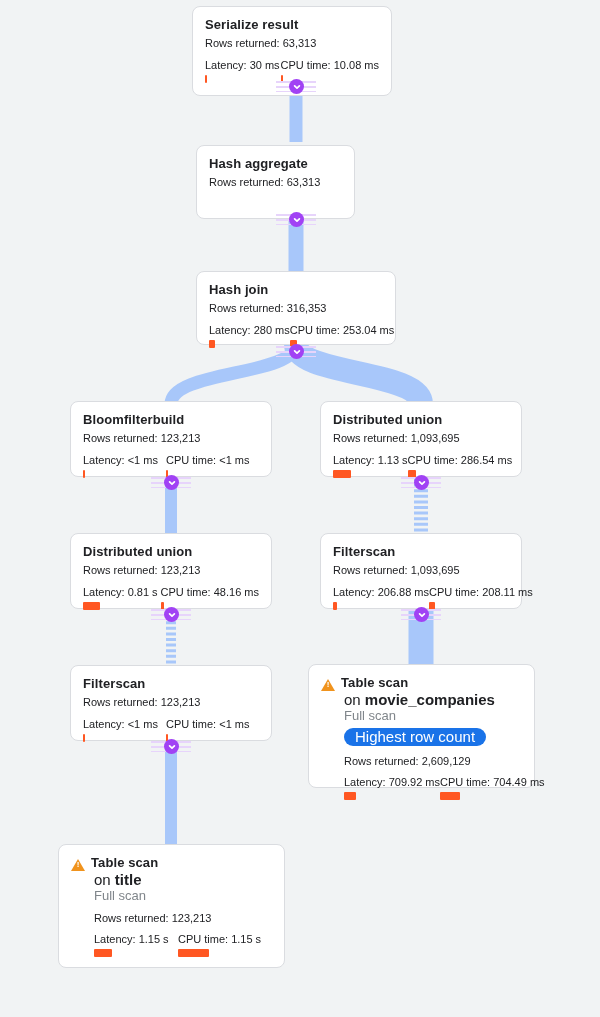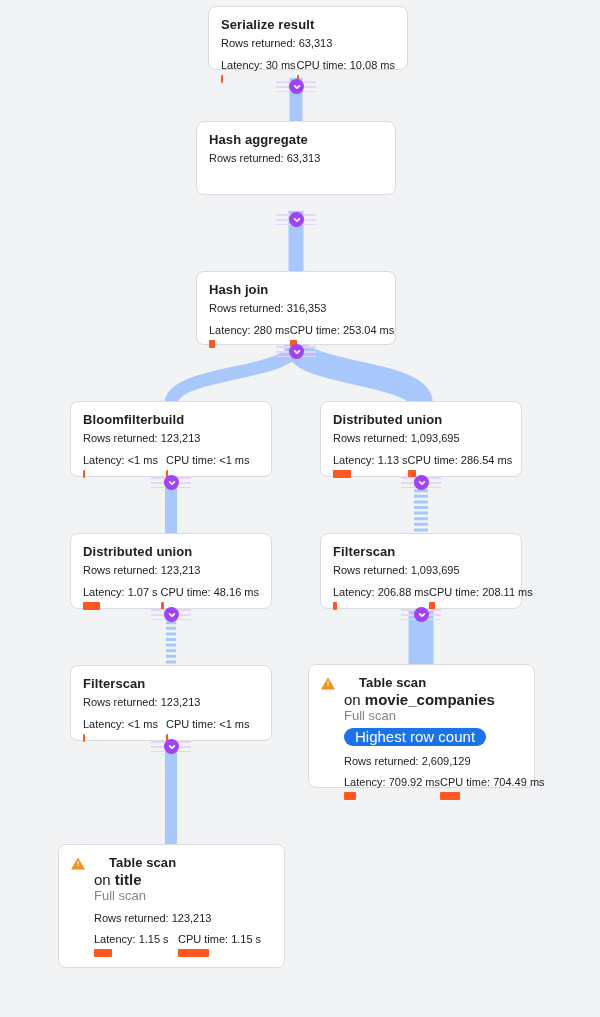--- a/index.html
+++ b/index.html
@@ -15,21 +15,21 @@
   svg.edges path.striped{stroke-dasharray:3 2.6;}
   .node{
     position:absolute;z-index:2;background:var(--card);border:1px solid var(--border);
     border-radius:8px;padding:9px 12px 8px 12px;
   }
   .node-title{font-size:13px;font-weight:700;letter-spacing:.1px;line-height:17px;}
   .node-rows{font-size:11px;margin-top:3px;line-height:14px;}
   .metrics{display:grid;grid-template-columns:1fr 1.12fr;margin-top:9px;}
   .metric-label{font-size:11px;line-height:13px;white-space:nowrap;}
   .bar{display:block;height:8px;min-width:2px;margin-top:3px;background:var(--bar);border-radius:1px;}
-  .scan-head{display:flex;align-items:center;gap:24px;}
+  .scan-head{display:flex;align-items:flex-end;gap:6px;}
   .warn-tri{
     width:14px;height:12px;margin-top:2px;flex:0 0 auto;position:relative;
     background:var(--warn);clip-path:polygon(50% 0,100% 100%,0 100%);
   }
   .warn-tri::after{content:"!";position:absolute;left:0;right:0;top:1px;text-align:center;
     font-size:8px;font-weight:700;color:#fff;}
   .scan-body{margin-left:23px;}
   .on-line{font-size:15px;margin-top:2px;line-height:14px;}
   .on-line b{font-weight:700;}
   .full-scan{font-size:13px;color:var(--muted);margin-top:2px;line-height:14px;}
@@ -60,36 +60,36 @@
     <path d="M296 211 V274" stroke-width="15"></path>
     <path d="M296 344 C296 376 171 370 171 404" stroke-width="13"></path>
     <path d="M296 344 C296 376 421 370 421 404" stroke-width="24"></path>
     <path d="M171 475 V536" stroke-width="12"></path>
     <path d="M421 478 V536" stroke-width="14" class="striped"></path>
     <path d="M171 610 V668" stroke-width="10" class="striped"></path>
     <path d="M421 607 V666" stroke-width="25"></path>
     <path d="M171 739 V846" stroke-width="12"></path>
   </svg>
 
-  <div class="node" style="left:208px;top:6px;width:200px;height:64px">
+  <div class="node" style="left:192px;top:6px;width:200px;height:90px">
     <div class="node-title">Serialize result</div>
     <div class="node-rows"><span>Rows returned: </span><span>63,313</span></div>
     <div class="metrics">
       <div>
         <div class="metric-label"><span>Latency: </span><span>30 ms</span></div>
         <i class="bar" style="width: 2px;"></i>
       </div>
       <div>
         <div class="metric-label"><span>CPU time: </span><span>10.08 ms</span></div>
         <i class="bar" style="width: 2px;"></i>
       </div>
     </div>
   </div>
 
-  <div class="node" style="left:196px;top:121px;width:200px;height:74px">
+  <div class="node" style="left:196px;top:145px;width:159px;height:74px">
     <div class="node-title">Hash aggregate</div>
     <div class="node-rows"><span>Rows returned: </span><span>63,313</span></div>
   </div>
 
   <div class="node" style="left:196px;top:271px;width:200px;height:74px">
     <div class="node-title">Hash join</div>
     <div class="node-rows"><span>Rows returned: </span><span>316,353</span></div>
     <div class="metrics">
       <div>
         <div class="metric-label"><span>Latency: </span><span>280 ms</span></div>
@@ -130,21 +130,21 @@
         <i class="bar" style="width: 8px;"></i>
       </div>
     </div>
   </div>
 
   <div class="node" style="left:70px;top:533px;width:202px;height:76px">
     <div class="node-title">Distributed union</div>
     <div class="node-rows"><span>Rows returned: </span><span>123,213</span></div>
     <div class="metrics">
       <div>
-        <div class="metric-label"><span>Latency: </span><span>1.07 s</span></div>
+        <div class="metric-label"><span>Latency: </span><span>0.81 s</span></div>
         <i class="bar" style="width: 17px;"></i>
       </div>
       <div>
         <div class="metric-label"><span>CPU time: </span><span>48.16 ms</span></div>
         <i class="bar" style="width: 3px;"></i>
       </div>
     </div>
   </div>
 
   <div class="node" style="left:320px;top:533px;width:202px;height:76px">

